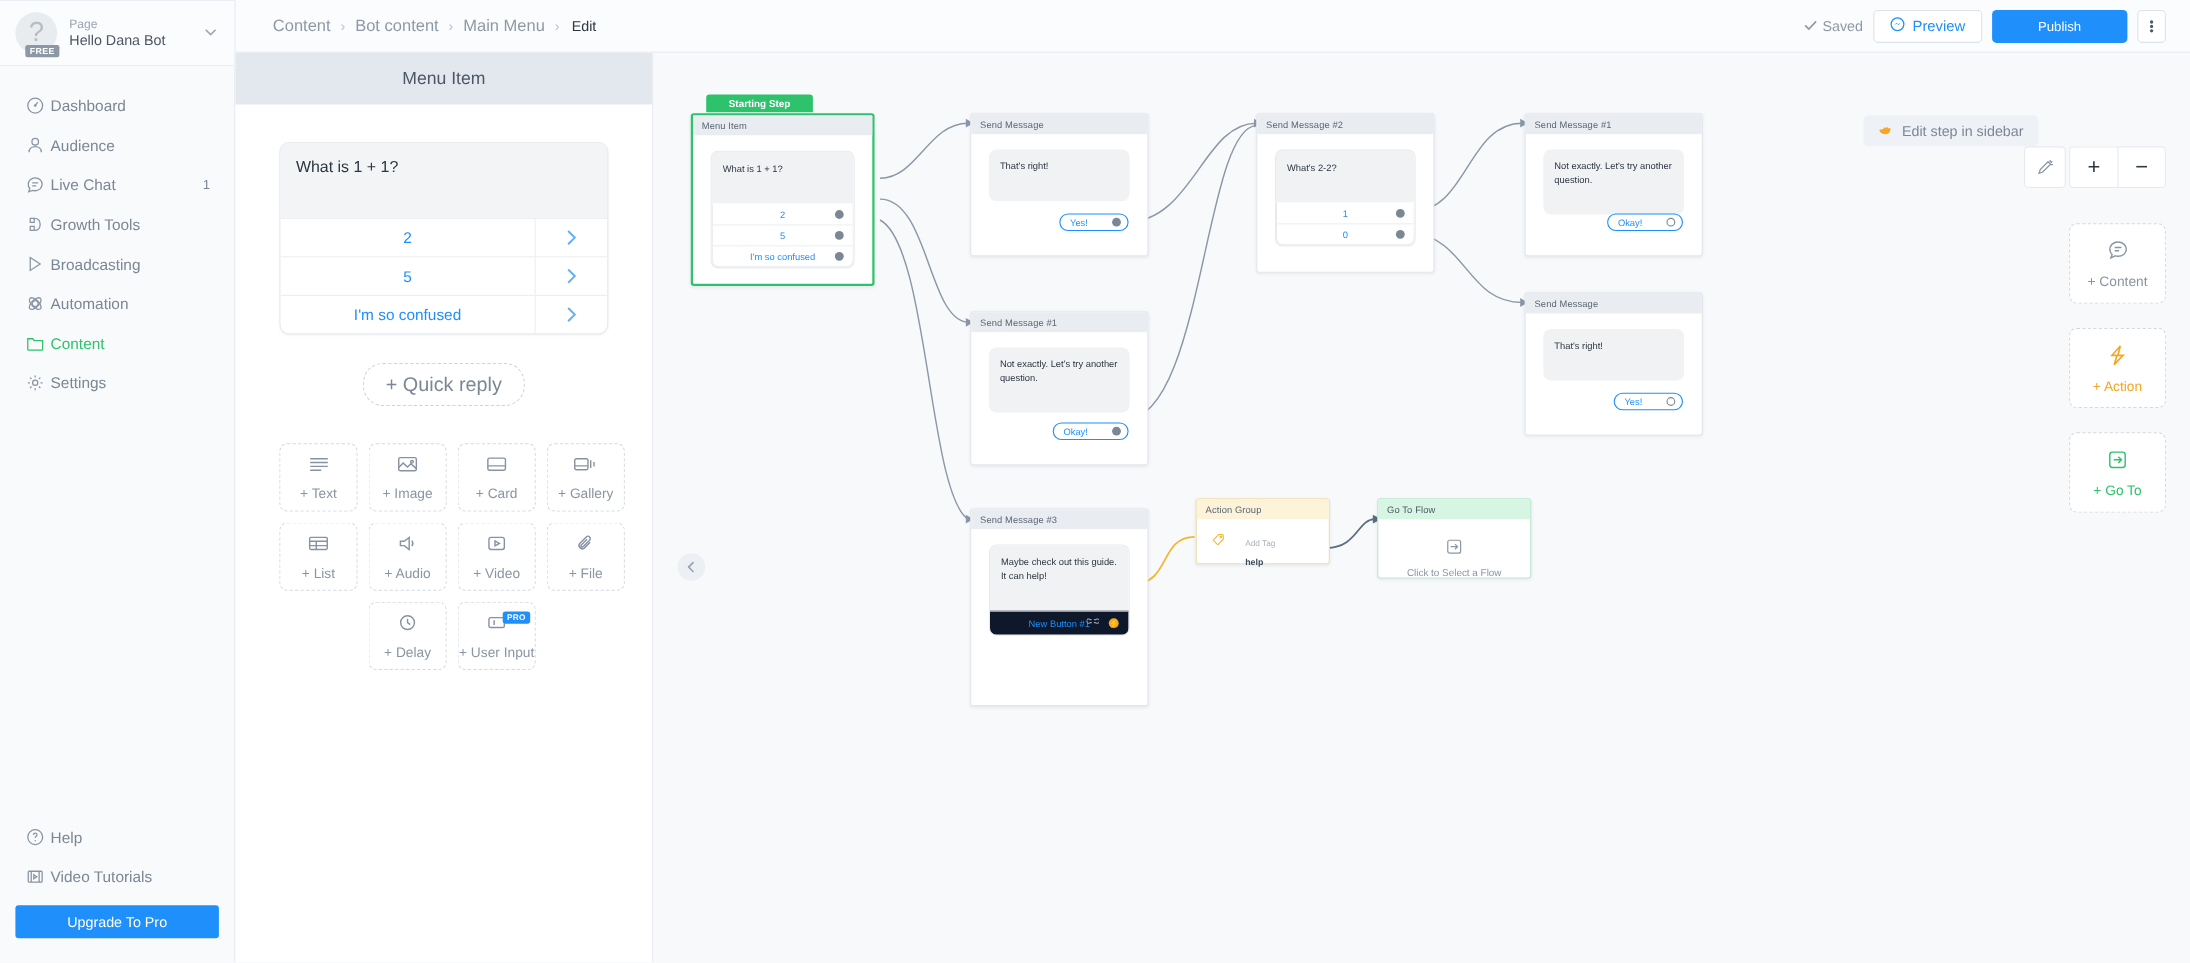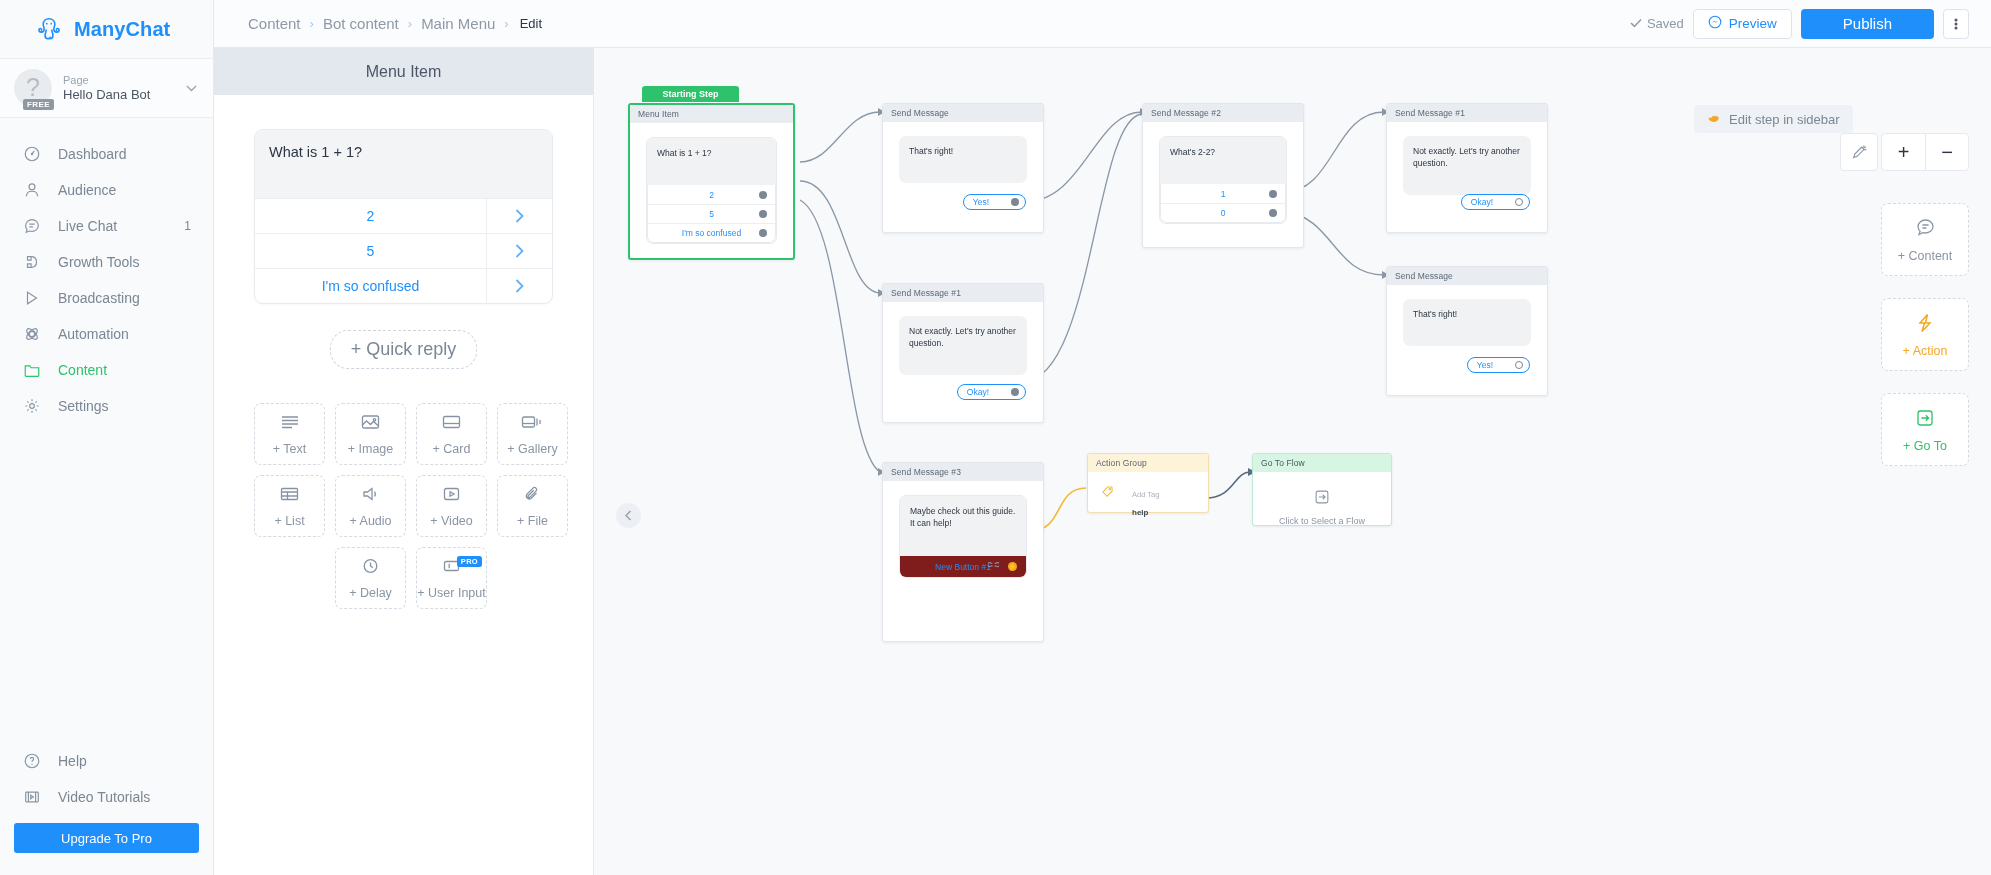--- a/index.html
+++ b/index.html
@@ -30,21 +30,21 @@
             display:flex; align-items:center; justify-content:center; flex:0 0 38px;}
   .avatar .qm { font-size:25px; color:#b6bdc6; font-weight:400; line-height:1; margin-top:-2px;}
   .free-badge { position:absolute; bottom:-3px; left:9px; background:#8d98a5; color:#fff;
                 font-size:8px; letter-spacing:.4px; padding:1px 4px 1px; border-radius:2px; font-weight:700;}
   .page-info { flex:1; min-width:0; }
   .page-label { font-size:11px; color:#9aa4b0; line-height:13px;}
   .page-name { font-size:13px; color:#4c5664; line-height:16px; white-space:nowrap; overflow:hidden;}
   .chev-down { color:#9aa4b0; font-size:11px; }
 
   .nav { padding-top:18px; }
-  .nav-item { height:36px; display:flex; align-items:center; padding-left:22px; gap:16px;
+  .nav-item { height:36px; display:flex; align-items:center; padding-left:22px; gap:4px;
               color:#7b8794; font-size:14px; cursor:pointer; position:relative;}
   .nav-item .ico { width:20px; height:20px; flex:0 0 20px; display:flex; align-items:center; justify-content:center;}
   .nav-item.active { color:#2dc26b; }
   .nav-item.active .ico svg { stroke:#2dc26b; }
   .nav-badge { position:absolute; right:22px; font-size:12px; color:#7b8794;}
   .nav-spacer { flex:1; }
   .bottom-nav { padding-bottom:6px; }
   .upgrade {
     margin:8px 14px 16px; height:30px; background:#1e8ffb; color:#fff; border:0; border-radius:3px;
     font-size:13px; font-family:inherit; cursor:pointer; width:calc(100% - 28px); font-weight:500;
@@ -62,21 +62,21 @@
   .top-right { margin-left:auto; display:flex; align-items:center; gap:9px; }
   .saved { font-size:13px; color:#8e99a6; display:flex; align-items:center; gap:5px; }
   .saved .tick { color:#8e99a6; font-size:13px; }
   .btn-prev {
     height:30px; padding:0 14px; border:1px solid #dde3ea; background:#fff; border-radius:4px;
     color:#1e8ffb; font-size:13.5px; display:flex; align-items:center; gap:7px;
     font-family:inherit; cursor:pointer;justify-content:space-between;
   }
   .btn-pub {
     height:30px; padding:0 42px; background:#1e8ffb; border:0; border-radius:4px; color:#fff;
-    font-size:15px; font-family:inherit; cursor:pointer;
+    font-size:12px; font-family:inherit; cursor:pointer;
   }
   .btn-dots {
     height:30px; width:26px; border:1px solid #dde3ea; background:#fff; border-radius:4px;
     color:#4c5664; font-size:14px; display:flex; align-items:center; justify-content:center;
     font-family:inherit; cursor:pointer; line-height:0;
   }
 
   .body-row { flex:1; display:flex; min-height:0; position:relative; }
 
   
@@ -170,21 +170,21 @@
   .n-dot { position:absolute; right:8px; width:8px; height:8px; border-radius:50%; background:#7b8794; }
   .n-msgcard { border:1px solid #e7eaee; border-radius:7px; overflow:hidden; }
   .n-msgcard .n-bubble { border-radius:0; border:0; }
   .pill {
     position:absolute; display:flex; align-items:center; gap:22px; border:1px solid #1e8ffb;
     border-radius:11px; padding:2px 6px 2px 9px; background:#fff; font-size:8.5px; color:#1e8ffb;
   }
   .pill .pdot { width:8px; height:8px; border-radius:50%; background:#7b8794; }
   .pill .pdot.hollow { background:#fff; border:1.2px solid #7b8794; }
   .n-btn-row {
-    height:22px; background:#7f1d1d; display:flex; align-items:center; justify-content:center;
+    height:22px; background:#0f172a; display:flex; align-items:center; justify-content:center;
     position:relative; font-size:8.5px; color:#1e8ffb; border-top:1px solid #eceff2;
   }
   .n-btn-row .lnk { color:#95a1ae; position:absolute; right:27px; font-size:9px;}
   .n-btn-row .ydot { position:absolute; right:9px; width:9px; height:9px; border-radius:50%;
                      background:#f5a623; color:#fff; font-size:7px; display:flex; align-items:center;
                      justify-content:center; }
   .starting-badge {
     position:absolute; background:#2dc26b; color:#fff; font-size:9px; font-weight:600;
     padding:3px 0; border-radius:3px 3px 0 0; text-align:center; width:97px;
   }
@@ -200,33 +200,20 @@
                 padding:16px 0 14px; color:#8a95a3; font-size:9px;}
   .edge { position:absolute; left:0; top:0; pointer-events:none; }
 </style>
 </head>
 <body>
 
 <div class="app">
 
   <aside class="sidebar">
 
-    <div class="logo-row">
-      <span class="logo-mark">
-        <svg viewBox="0 0 32 32" width="30" height="30" fill="none" stroke="#1e8ffb" stroke-width="1.7">
-          <path d="M16 5c-3.6 0-6.2 2.6-6.2 5.9 0 2.2 1 3.3 1 5.1 0 2.2-1.6 3.3-3.1 3.3-1.4 0-2.4-1-2.4-2.2 0-1 .6-1.7 1.5-1.7.8 0 1.3.5 1.3 1.2 0 .6-.4.9-.8.9"></path>
-          <path d="M16 5c3.6 0 6.2 2.6 6.2 5.9 0 2.2-1 3.3-1 5.1 0 2.2 1.6 3.3 3.1 3.3 1.4 0 2.4-1 2.4-2.2 0-1-.6-1.7-1.5-1.7-.8 0-1.3.5-1.3 1.2 0 .6.4.9.8.9"></path>
-          <path d="M13 16.4c0 2.5-1.2 4.4-1.2 6.6 0 2 1.3 3.4 3 3.4 1.5 0 2.5-1 2.5-2.2"></path>
-          <path d="M19 16.4c0 2.5 1.2 4.4 1.2 6.6 0 2-1.3 3.4-3 3.4"></path>
-          <circle cx="13.6" cy="10.3" r=".9" fill="#1e8ffb" stroke="none"></circle>
-          <circle cx="18.4" cy="10.3" r=".9" fill="#1e8ffb" stroke="none"></circle>
-        </svg>
-      </span>
-      <span class="logo-text">ManyChat</span>
-    </div>
 
     <div class="page-row">
       <div class="avatar">
         <span class="qm">?</span>
         <span class="free-badge">FREE</span>
       </div>
       <div class="page-info">
         <div class="page-label">Page</div>
         <div class="page-name">Hello Dana Bot</div>
       </div>

